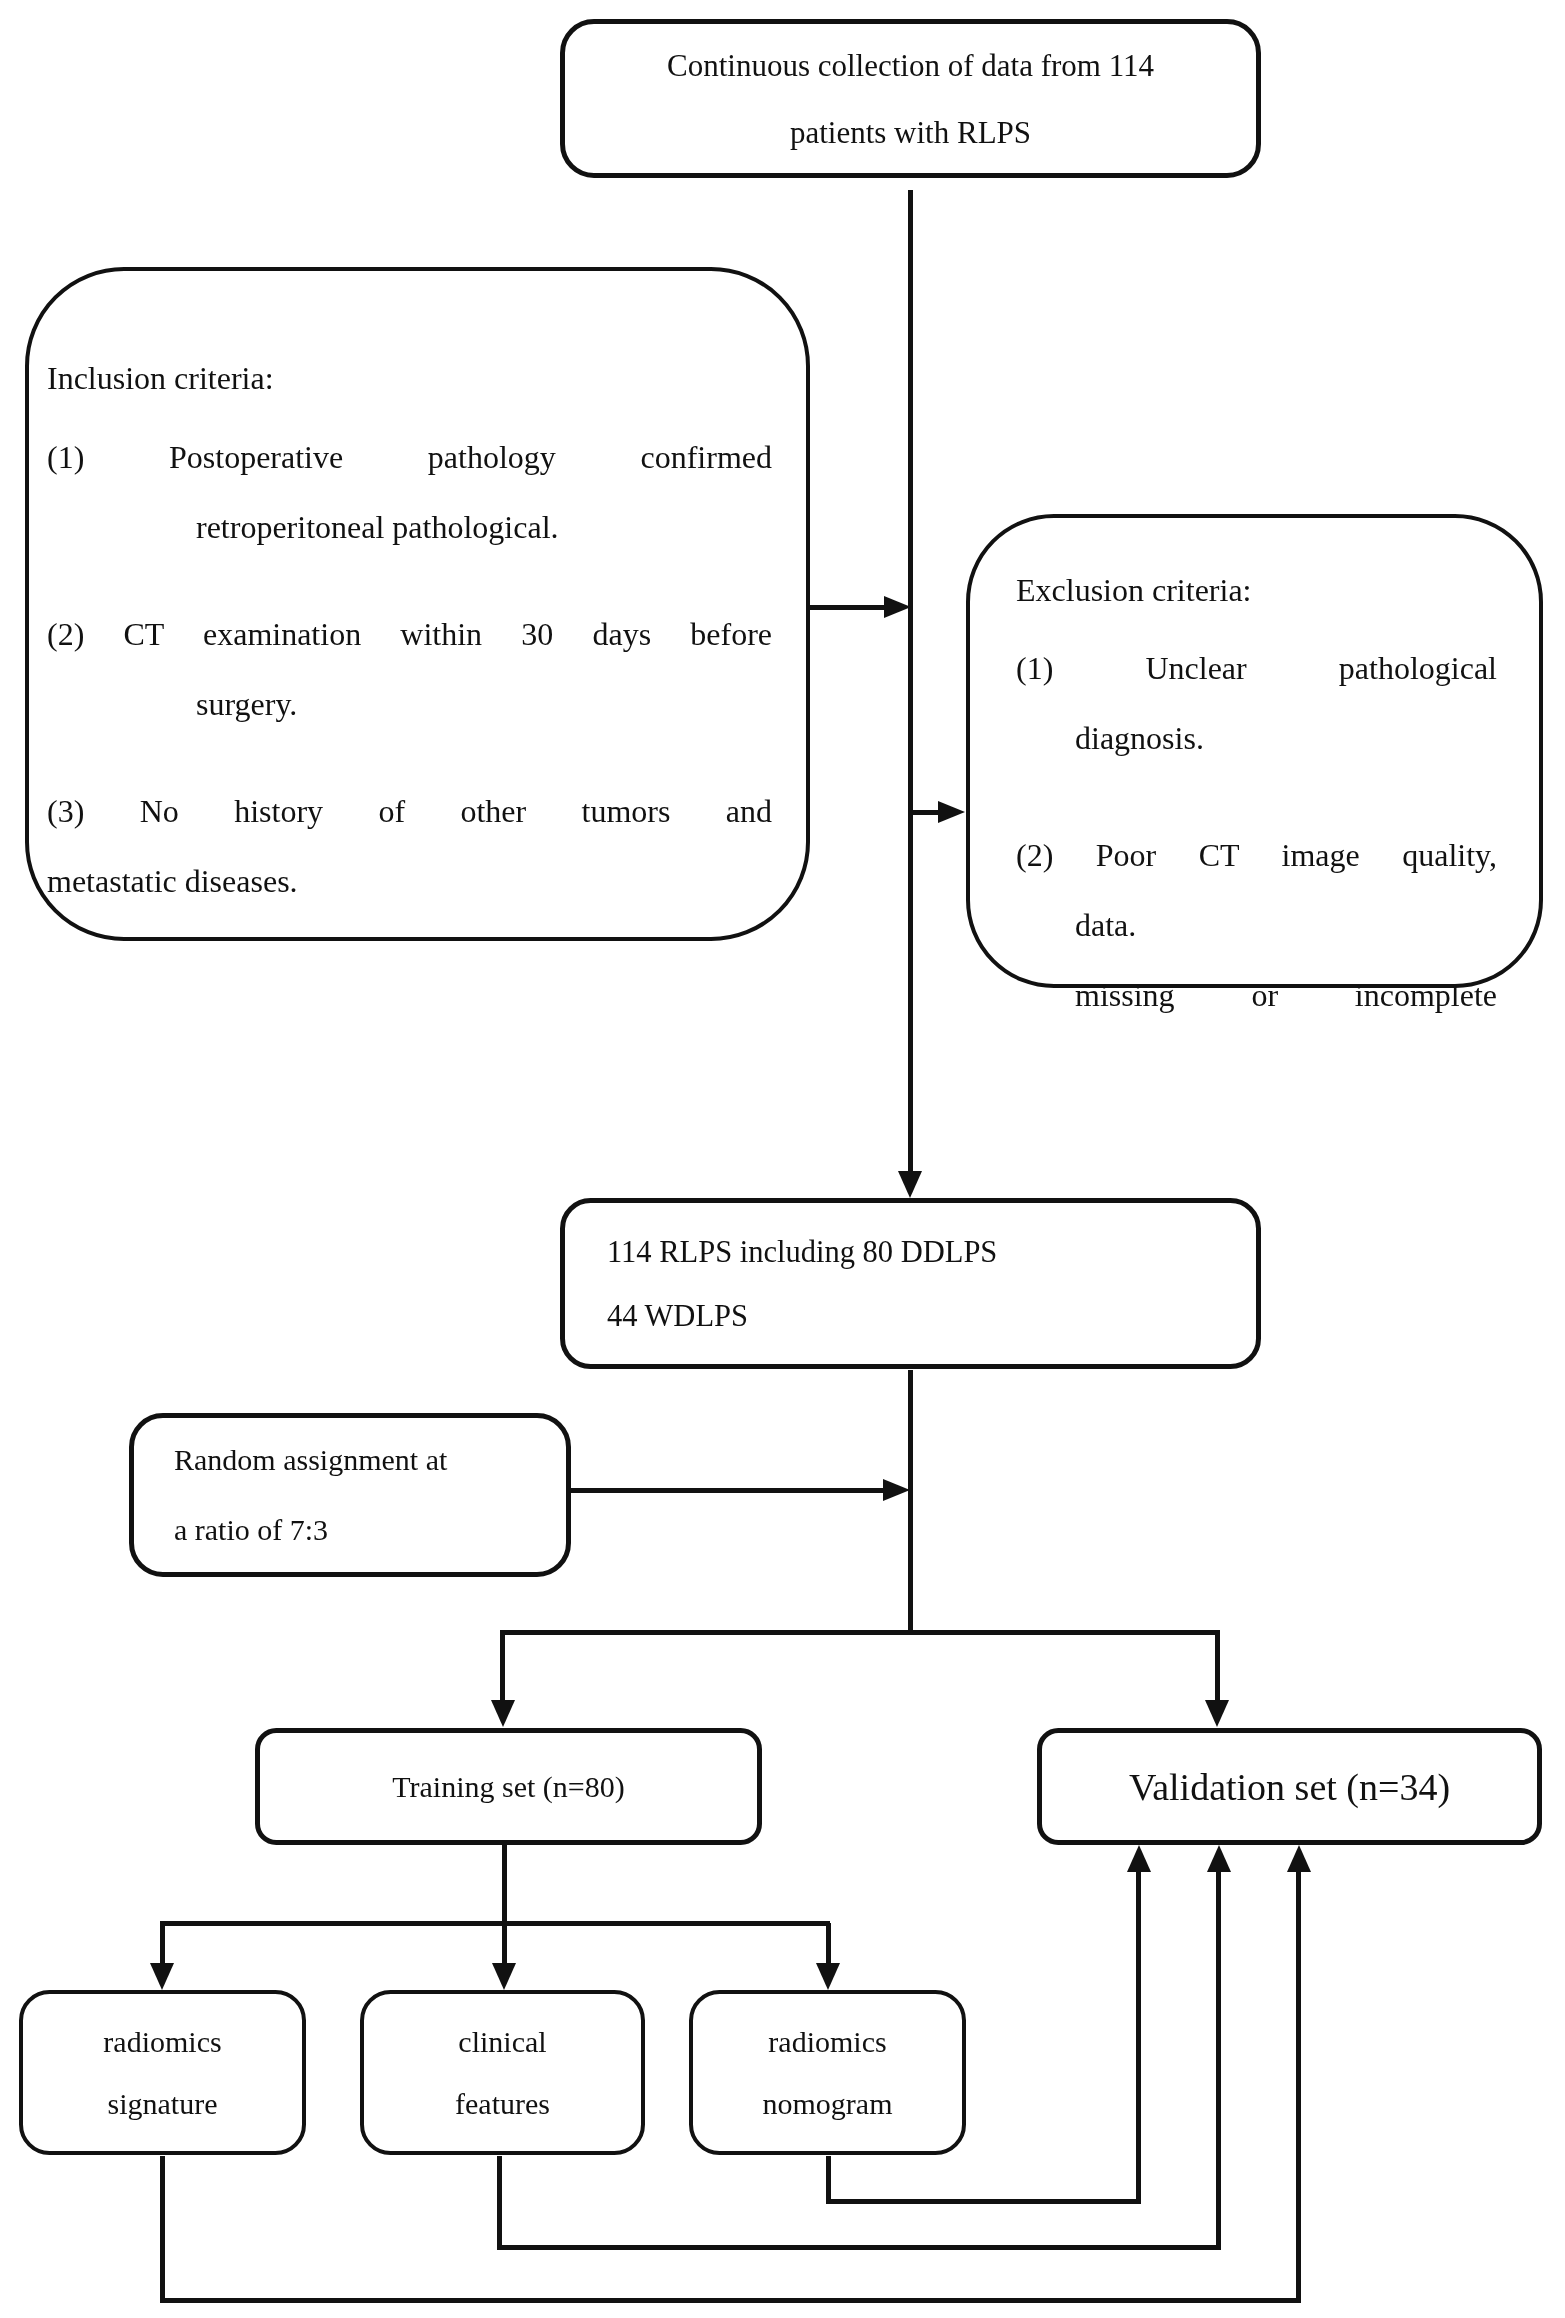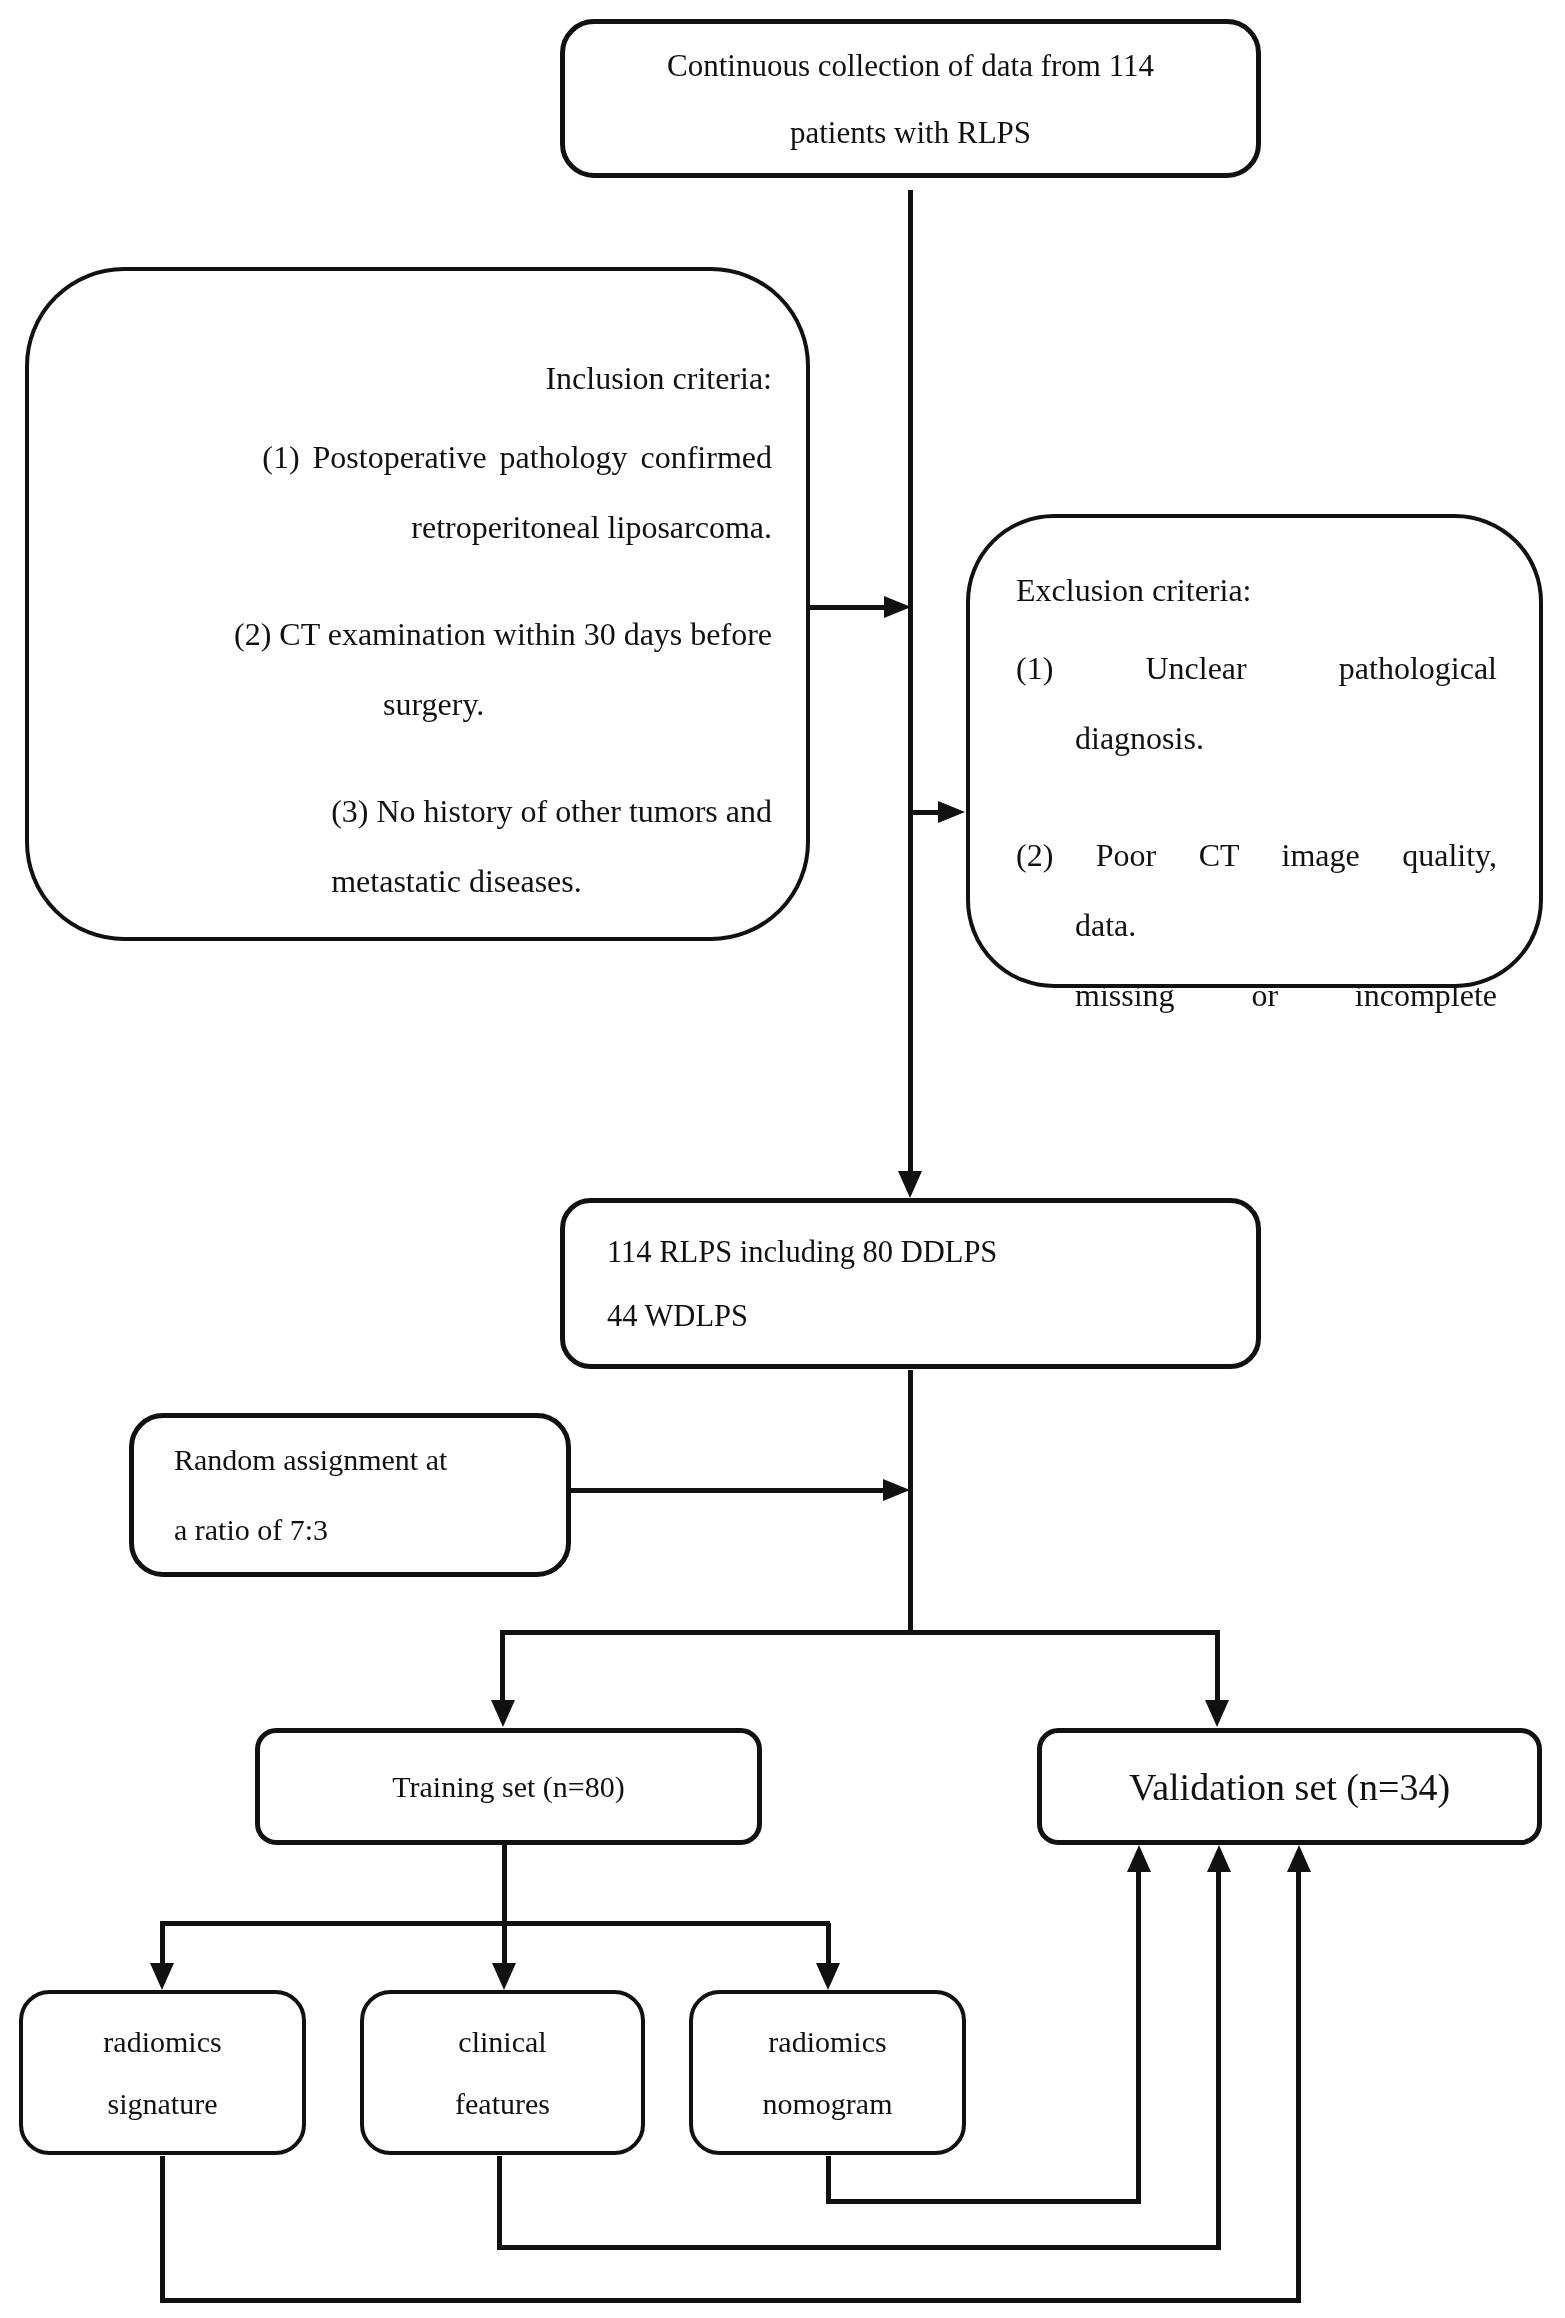--- a/index.html
+++ b/index.html
@@ -35,25 +35,25 @@
 </head>
 <body>
 
 <div class="canvas">
 
   <div class="box thick center" style="left:560px; top:19px; width:701px; height:159px; border-radius:34px; font-size:31px;">
     <div class="ln" style="line-height:67px;">Continuous collection of data from 114</div>
     <div class="ln" style="line-height:67px;">patients with RLPS</div>
   </div>
 
-  <div class="box crit" style="left:25px; top:267px; width:785px; height:674px; border-radius:99px; justify-content:flex-start; padding:72px 34px 0 18px;align-items:flex-end;">
+  <div class="box crit" style="left:25px; top:267px; width:785px; height:674px; border-radius:99px; justify-content:flex-start; padding:72px 34px 0 18px;">
     <div class="ln ttl">Inclusion criteria:</div>
     <div style="margin-top:9.1px;">
       <div class="ln j">(1) Postoperative pathology confirmed</div>
-      <div class="ln" style="padding-left:149px;">retroperitoneal liposarcoma.</div>
+      <div class="ln" style="padding-left:149px;">retroperitoneal pathological.</div>
     </div>
     <div style="margin-top:37px;">
       <div class="ln j">(2) CT examination within 30 days before</div>
       <div class="ln" style="padding-left:149px;">surgery.</div>
     </div>
     <div style="margin-top:37px;">
       <div class="ln j">(3) No history of other tumors and</div>
       <div class="ln">metastatic diseases.</div>
     </div>
   </div>

